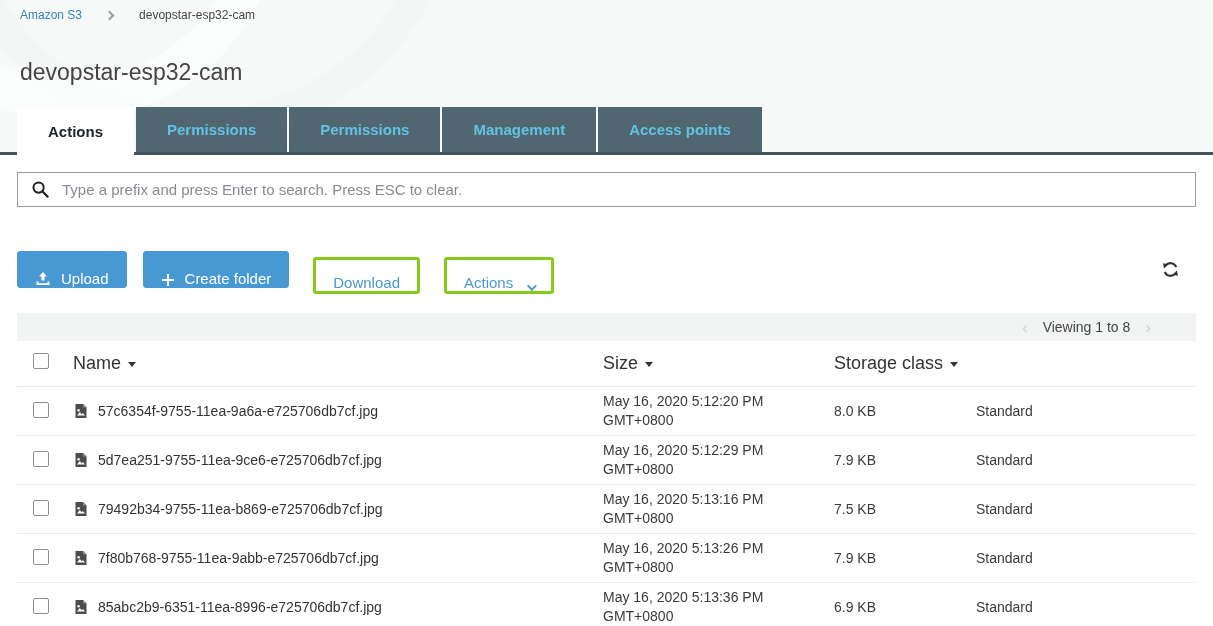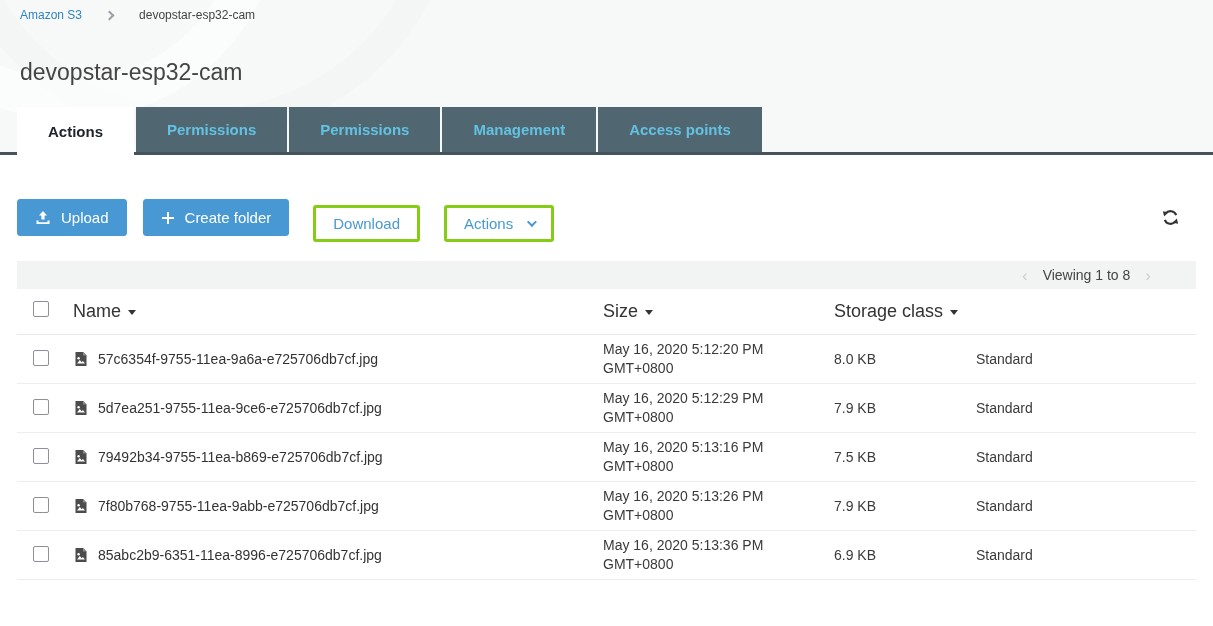--- a/index.html
+++ b/index.html
@@ -36,21 +36,21 @@
 
   .search-box { margin-top:17px; height:35px; border:1px solid #9b9b9b; background:#fff;
     display:flex; align-items:center; padding:0 13px; }
   .search-box svg { flex:0 0 auto; }
   .search-input { border:none; outline:none; flex:1; margin-left:12px; font-size:15px;
     font-family:"Liberation Sans", sans-serif; color:#333; background:transparent; }
   .search-input::placeholder { color:#878b8f; }
 
   .toolbar { margin-top:38px; display:flex; align-items:center; }
   .btn { height:37px; border-radius:3px; font-size:15px; padding:0 17px; cursor:pointer;
-    display:flex; align-items:center; gap:10px; font-family:"Liberation Sans", sans-serif; }
+    display:flex; align-items:flex-end; gap:10px; font-family:"Liberation Sans", sans-serif; }
   .btn-primary { background:#4898d3; border:1px solid #4898d3; color:#fff; }
   .btn-outline { background:#fff; border:3px solid #84cc16; color:#4898d3;margin-top:12px; }
   .mr16 { margin-right:16px; } .mr24 { margin-right:24px; }
   .chev-down { width:7px; height:7px; border-right:2px solid #4898d3; border-bottom:2px solid #4898d3;
     transform:rotate(45deg) translateY(-2px); display:inline-block; margin-left:4px; }
 
   .region-wrap { margin-left:auto; display:flex; align-items:center; gap:19px; padding-right:16px; }
   .region-label { font-size:17px; color:#333; }
   .refresh-btn { background:none; border:none; cursor:pointer; display:flex; padding:0; }
 
@@ -101,20 +101,27 @@
       <div class="tab">Management</div>
 
       <div class="tab">Access points</div>
 
   </div>
   <div class="tab-underline"></div>
 </div>
 
 <div class="content">
 
+  <div class="search-box">
+    <svg width="19" height="19" viewBox="0 0 19 19">
+      <circle cx="7.6" cy="7.6" r="5.1" fill="none" stroke="#222" stroke-width="2"></circle>
+      <line x1="11.5" y1="11.5" x2="16.6" y2="16.6" stroke="#222" stroke-width="2.2" stroke-linecap="round"></line>
+    </svg>
+    <input class="search-input" type="text" placeholder="Type a prefix and press Enter to search. Press ESC to clear." style="">
+  </div>
 
   <div class="toolbar">
     <button class="btn btn-primary mr16">
       <svg width="16" height="16" viewBox="0 0 16 16">
         <path d="M8 1 L12 5.6 H9.6 V9.4 H6.4 V5.6 H4 Z" fill="#fff"></path>
         <path d="M1.5 10.5 V14 H14.5 V10.5 H12.5 V12.2 H3.5 V10.5 Z" fill="#fff"></path>
       </svg>
       <span>Upload</span>
     </button>
 

